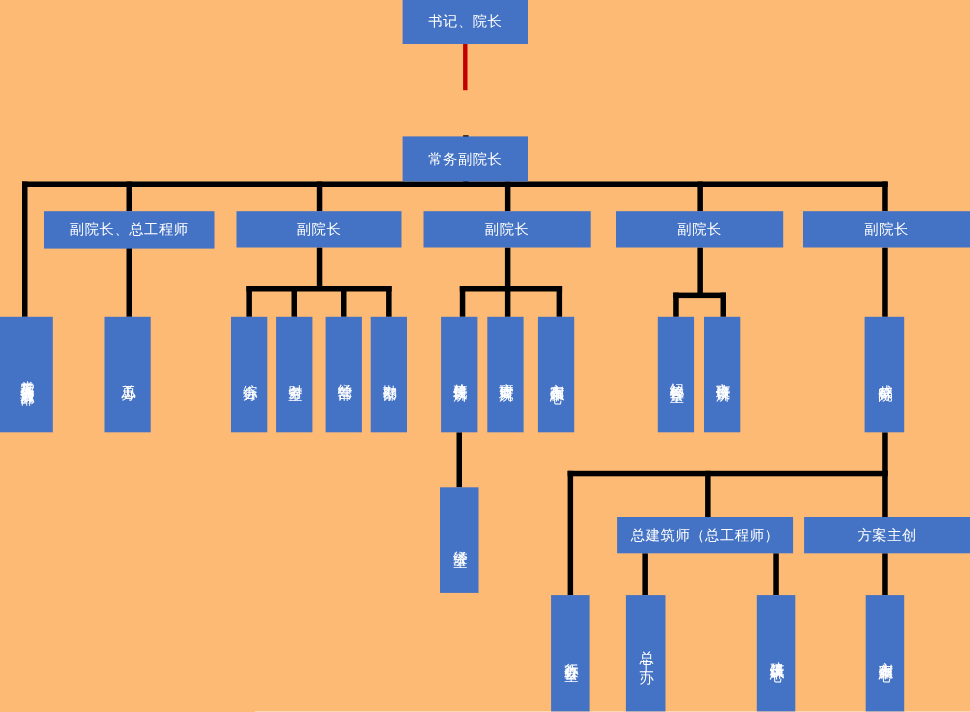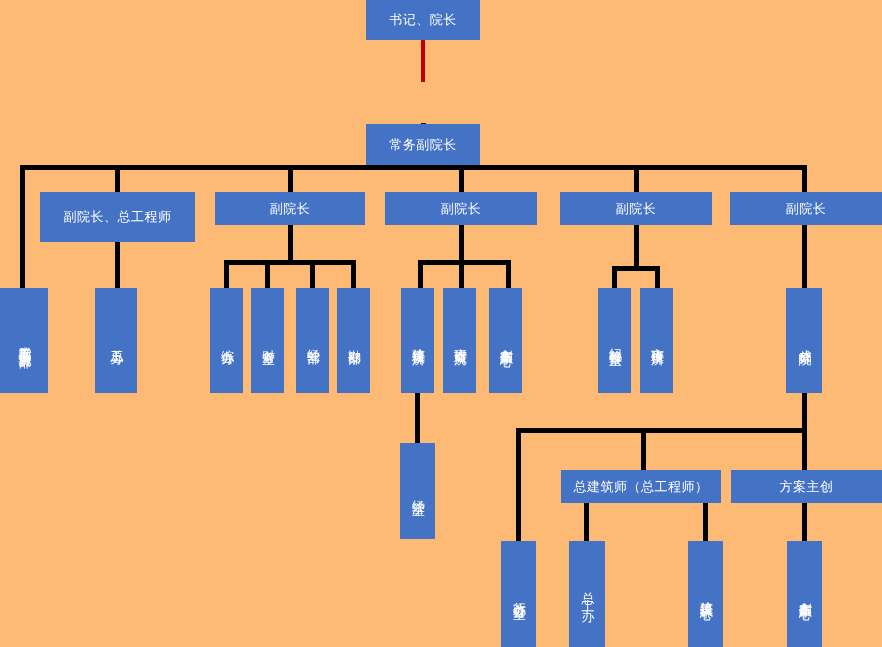--- a/index.html
+++ b/index.html
@@ -126,21 +126,21 @@
   <div class="conn" style="left:802px; top:503px; width:5px; height:38px;"></div>
 
   <div class="node horiz" style="left:366px; top:0px; width:114px; height:40px;">
     <span>书记、院长</span>
   </div>
 
   <div class="node horiz" style="left:366px; top:82px; width:114px; height:41px;margin-top:42px;">
     <span>常务副院长</span>
   </div>
 
-  <div class="node horiz" style="left:40px; top:192px; width:155px; height:50px;">
+  <div class="node horiz" style="left:40px; top:192px; width:155px; height:34px;">
     <span>副院长、总工程师</span>
   </div>
 
   <div class="node horiz" style="left:215px; top:192px; width:150px; height:33px;">
     <span>副院长</span>
   </div>
 
   <div class="node horiz" style="left:385px; top:192px; width:152px; height:33px;">
     <span>副院长</span>
   </div>

